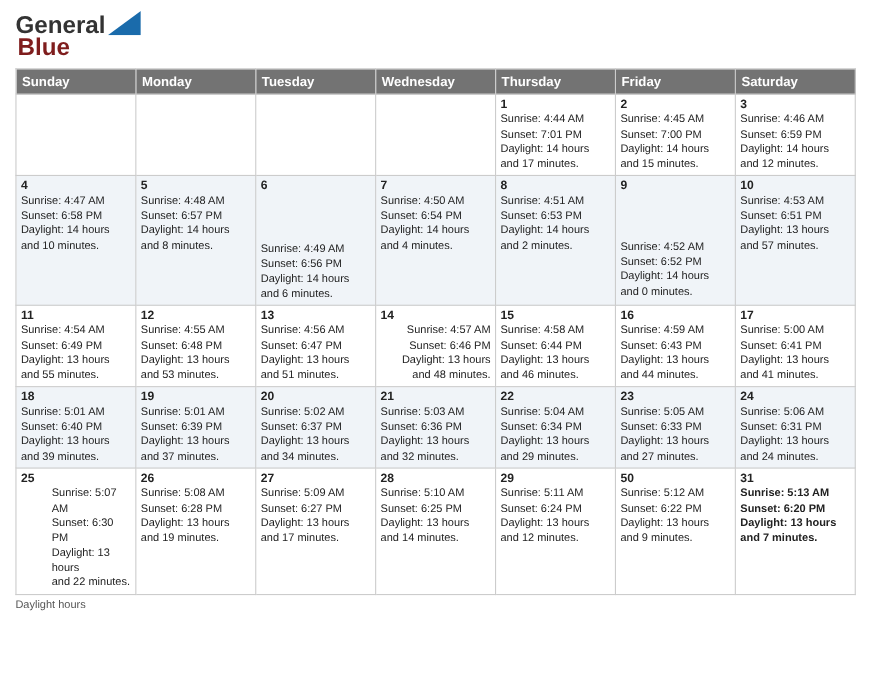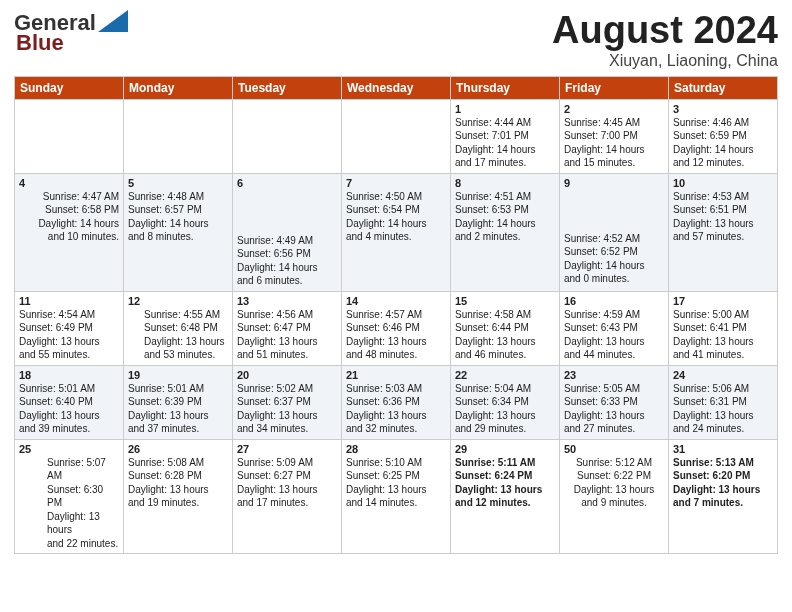--- a/index.html
+++ b/index.html
@@ -40,21 +40,21 @@
     .location-title {
       font-size: 16px;
       color: #444;
     }
     .calendar-table {
       width: 100%;
       border-collapse: collapse;
       flex: 1;
     }
     .calendar-table th {
-      background-color: #c2410c;
+      background-color: #737373;
       color: #fff;
       font-size: 12px;
       font-weight: bold;
       text-align: left;
       padding: 4px 5px;
       border: 1px solid #ccc;
     }
     .calendar-table td {
       vertical-align: top;
       border: 1px solid #ccc;
@@ -94,24 +94,20 @@
   <div class="header">
     <div class="logo">
       <div style="display:flex; align-items:center;">
         <span style="font-size:22px; font-weight:bold; color:#333;">General</span>
         <svg width="30" height="22" viewBox="0 0 30 22" style="margin-left:2px; margin-top:-4px;">
           <polygon points="0,22 30,0 30,22" fill="#1a6bab"></polygon>
         </svg>
       </div>
       <span style="font-size:22px; font-weight:bold; color:#7f1d1d; margin-top:-6px; margin-left:2px;">Blue</span>
     </div>
-    <div class="title-area">
-      <div class="month-title">August 2024</div>
-      <div class="location-title">Xiuyan, Liaoning, China</div>
-    </div>
   </div>
 
   <table class="calendar-table">
     <thead>
       <tr>
       <th>Sunday</th>
           <th>Monday</th>
           <th>Tuesday</th>
           <th>Wednesday</th>
           <th>Thursday</th>
@@ -143,21 +139,21 @@
             <span class="day-number">3</span>
             <div class="day-info" style="white-space: pre-line;">Sunrise: 4:46 AM
 Sunset: 6:59 PM
 Daylight: 14 hours
 and 12 minutes.</div>
           </td>
         </tr>
         <tr>
           <td>
             <span class="day-number">4</span>
-            <div class="day-info" style="white-space: pre-line; text-align: right;">Sunrise: 4:47 AM
+            <div class="day-info" style="white-space: pre-line;">Sunrise: 4:47 AM
 Sunset: 6:58 PM
 Daylight: 14 hours
 and 10 minutes.</div>
           </td>
           <td>
             <span class="day-number">5</span>
             <div class="day-info" style="white-space: pre-line;">Sunrise: 4:48 AM
 Sunset: 6:57 PM
 Daylight: 14 hours
 and 8 minutes.</div>
@@ -201,35 +197,35 @@
         <tr>
           <td>
             <span class="day-number">11</span>
             <div class="day-info" style="white-space: pre-line;">Sunrise: 4:54 AM
 Sunset: 6:49 PM
 Daylight: 13 hours
 and 55 minutes.</div>
           </td>
           <td>
             <span class="day-number">12</span>
-            <div class="day-info" style="white-space: pre-line; margin-left: 16px;">Sunrise: 4:55 AM
+            <div class="day-info" style="white-space: pre-line;">Sunrise: 4:55 AM
 Sunset: 6:48 PM
 Daylight: 13 hours
 and 53 minutes.</div>
           </td>
           <td>
             <span class="day-number">13</span>
             <div class="day-info" style="white-space: pre-line;">Sunrise: 4:56 AM
 Sunset: 6:47 PM
 Daylight: 13 hours
 and 51 minutes.</div>
           </td>
           <td>
             <span class="day-number">14</span>
-            <div class="day-info" style="white-space: pre-line;">Sunrise: 4:57 AM
+            <div class="day-info" style="white-space: pre-line; text-align: right;">Sunrise: 4:57 AM
 Sunset: 6:46 PM
 Daylight: 13 hours
 and 48 minutes.</div>
           </td>
           <td>
             <span class="day-number">15</span>
             <div class="day-info" style="white-space: pre-line;">Sunrise: 4:58 AM
 Sunset: 6:44 PM
 Daylight: 13 hours
 and 46 minutes.</div>
@@ -324,36 +320,37 @@
           </td>
           <td>
             <span class="day-number">28</span>
             <div class="day-info" style="white-space: pre-line;">Sunrise: 5:10 AM
 Sunset: 6:25 PM
 Daylight: 13 hours
 and 14 minutes.</div>
           </td>
           <td>
             <span class="day-number">29</span>
-            <div class="day-info" style="white-space: pre-line; font-weight: bold;">Sunrise: 5:11 AM
+            <div class="day-info" style="white-space: pre-line;">Sunrise: 5:11 AM
 Sunset: 6:24 PM
 Daylight: 13 hours
 and 12 minutes.</div>
           </td>
           <td>
             <span class="day-number">50</span>
-            <div class="day-info" style="white-space: pre-line; text-align: center;">Sunrise: 5:12 AM
+            <div class="day-info" style="white-space: pre-line;">Sunrise: 5:12 AM
 Sunset: 6:22 PM
 Daylight: 13 hours
 and 9 minutes.</div>
           </td>
           <td>
             <span class="day-number">31</span>
             <div class="day-info" style="white-space: pre-line; font-weight: bold;">Sunrise: 5:13 AM
 Sunset: 6:20 PM
 Daylight: 13 hours
 and 7 minutes.</div>
           </td>
         </tr>
       </tbody>
   </table>
 
+  <div class="footer">Daylight hours</div>
 </div>
 
 </body></html>

